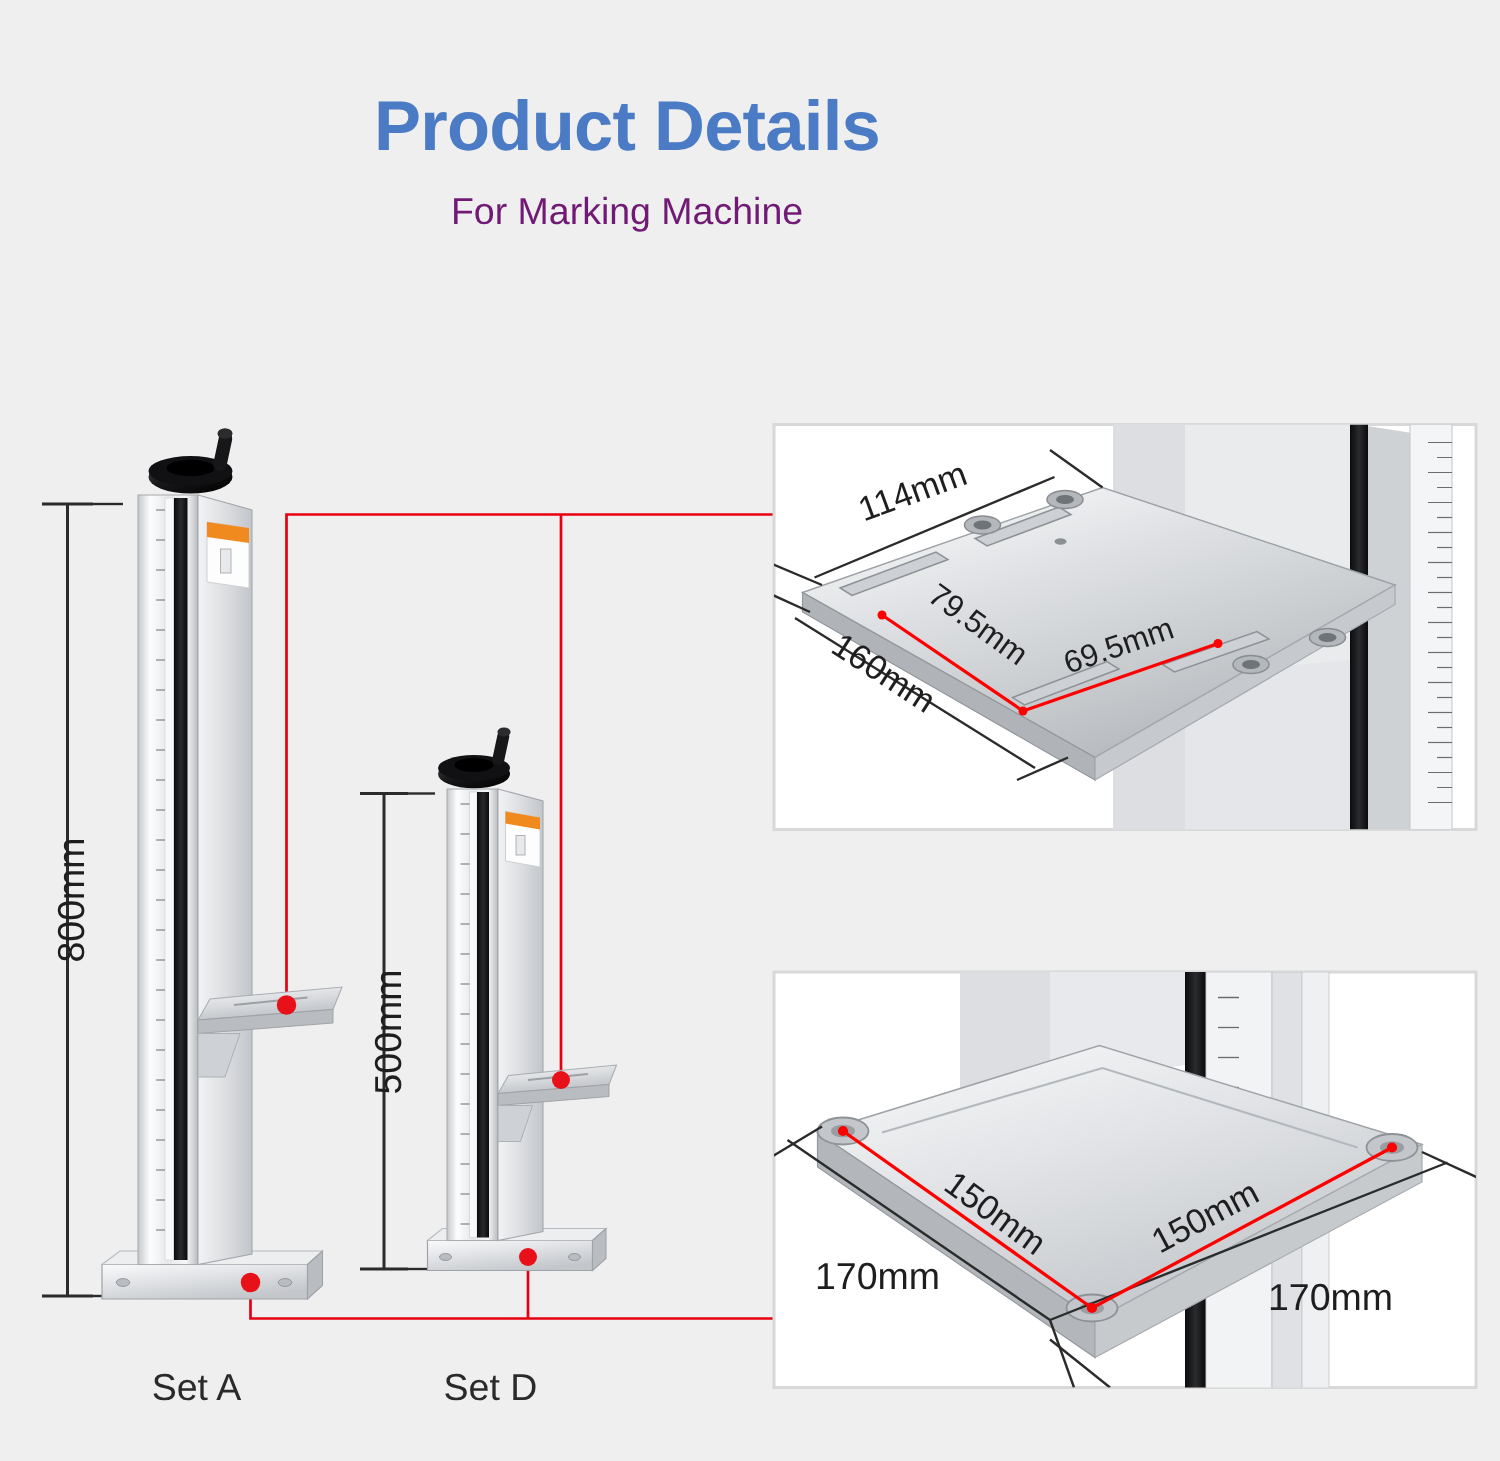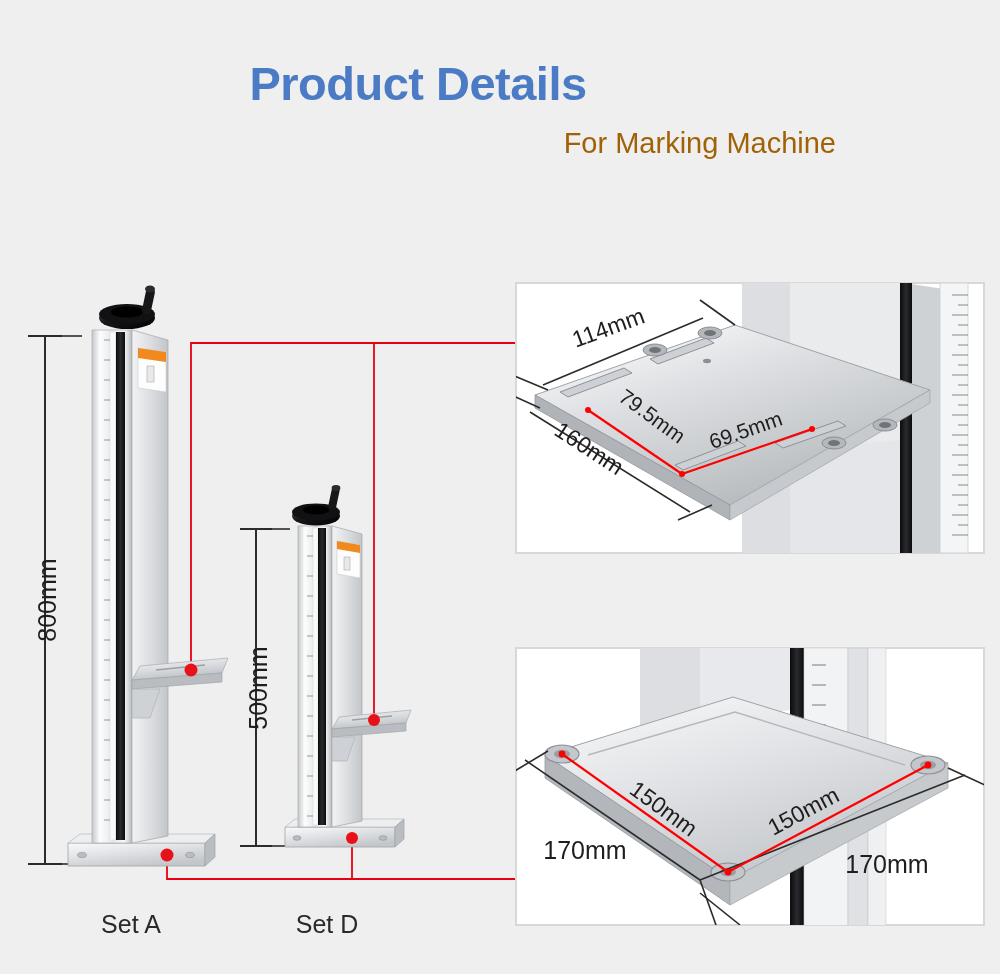--- a/index.html
+++ b/index.html
@@ -11,21 +11,21 @@
     position:relative;
   }
   #stage{position:absolute;inset:0;width:1000px;height:974px;}
 
   
   .hdr{position:absolute;left:0;top:0;width:836px;text-align:center;}
   .hdr-title{
     font-size:47px;font-weight:bold;color:#4a7bc4;
     letter-spacing:-0.5px;line-height:1;margin-top:60px;
   }
-  .hdr-sub{font-size:29px;color:#a16207;margin-top:22px;line-height:1;text-align:right;}
+  .hdr-sub{font-size:25px;color:#701a75;margin-top:22px;line-height:1;}
 
   
   svg.canvas{position:absolute;left:0;top:0;width:1000px;height:974px;}
 
   .lbl{
     font-family:"Liberation Sans",sans-serif;
     fill:#1e1e1e;font-size:25px;
   }
   .lbl-sm{font-size:21px;}
   .lbl-md{font-size:23px;}

